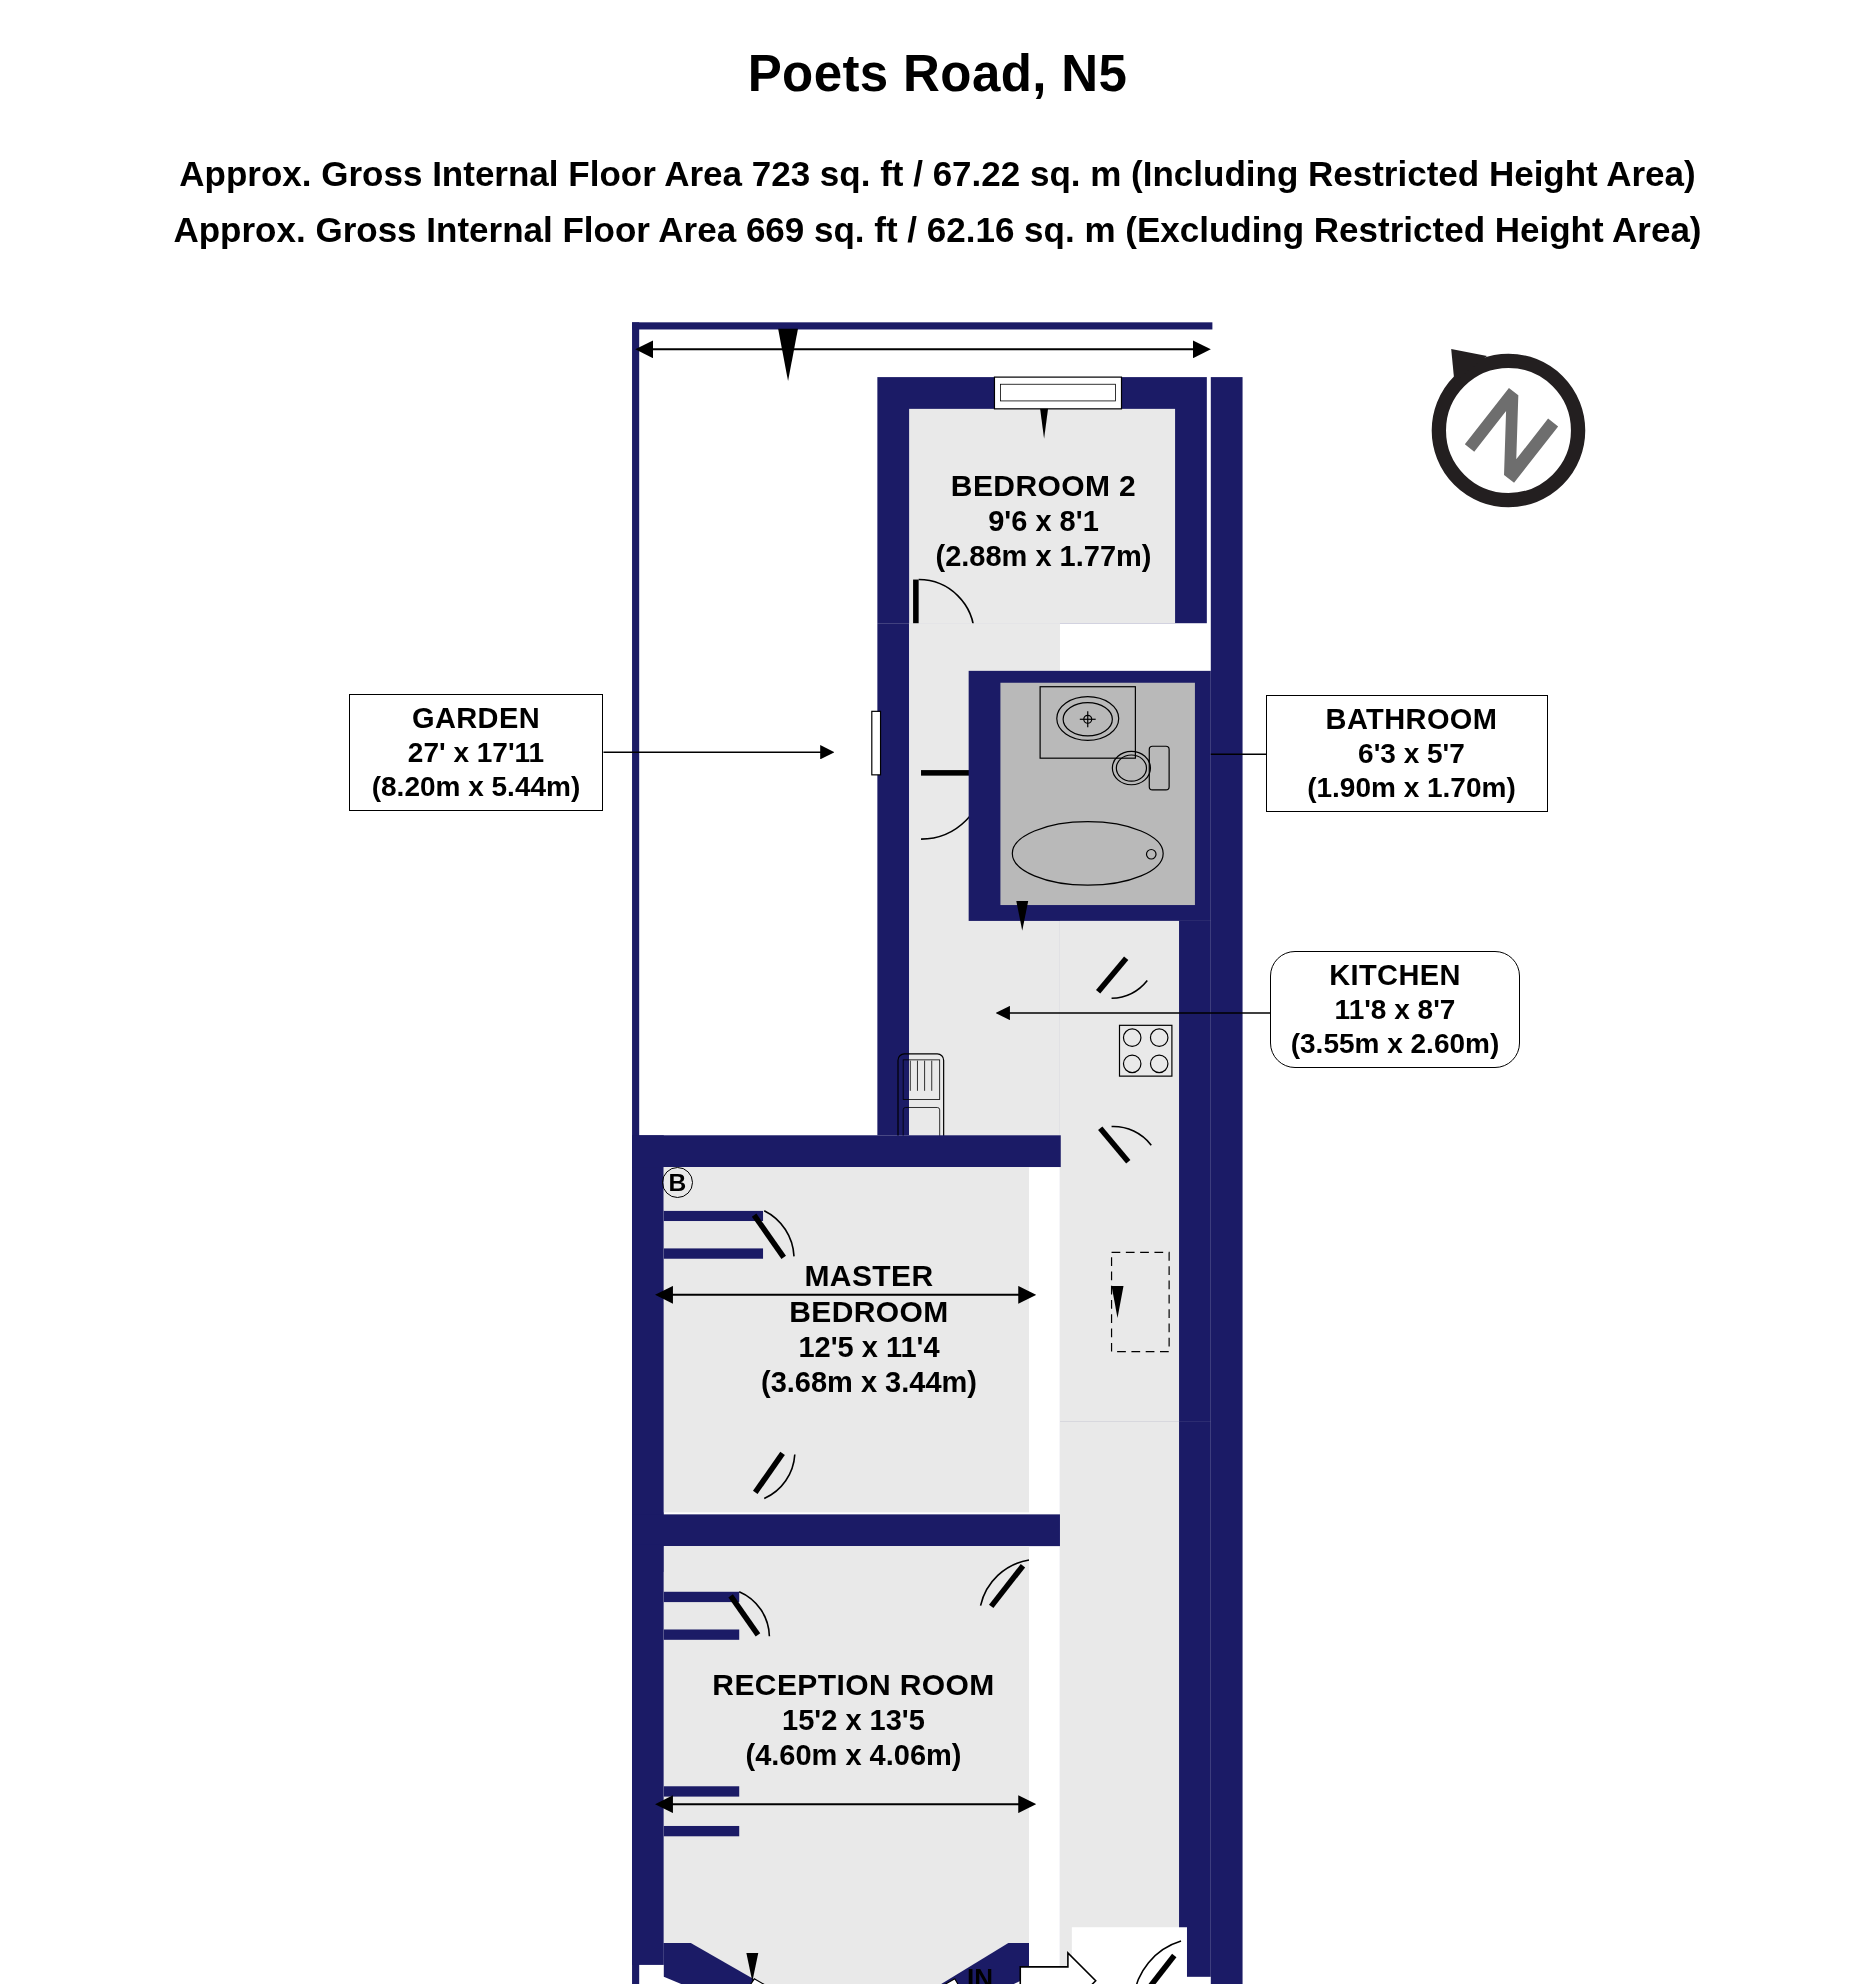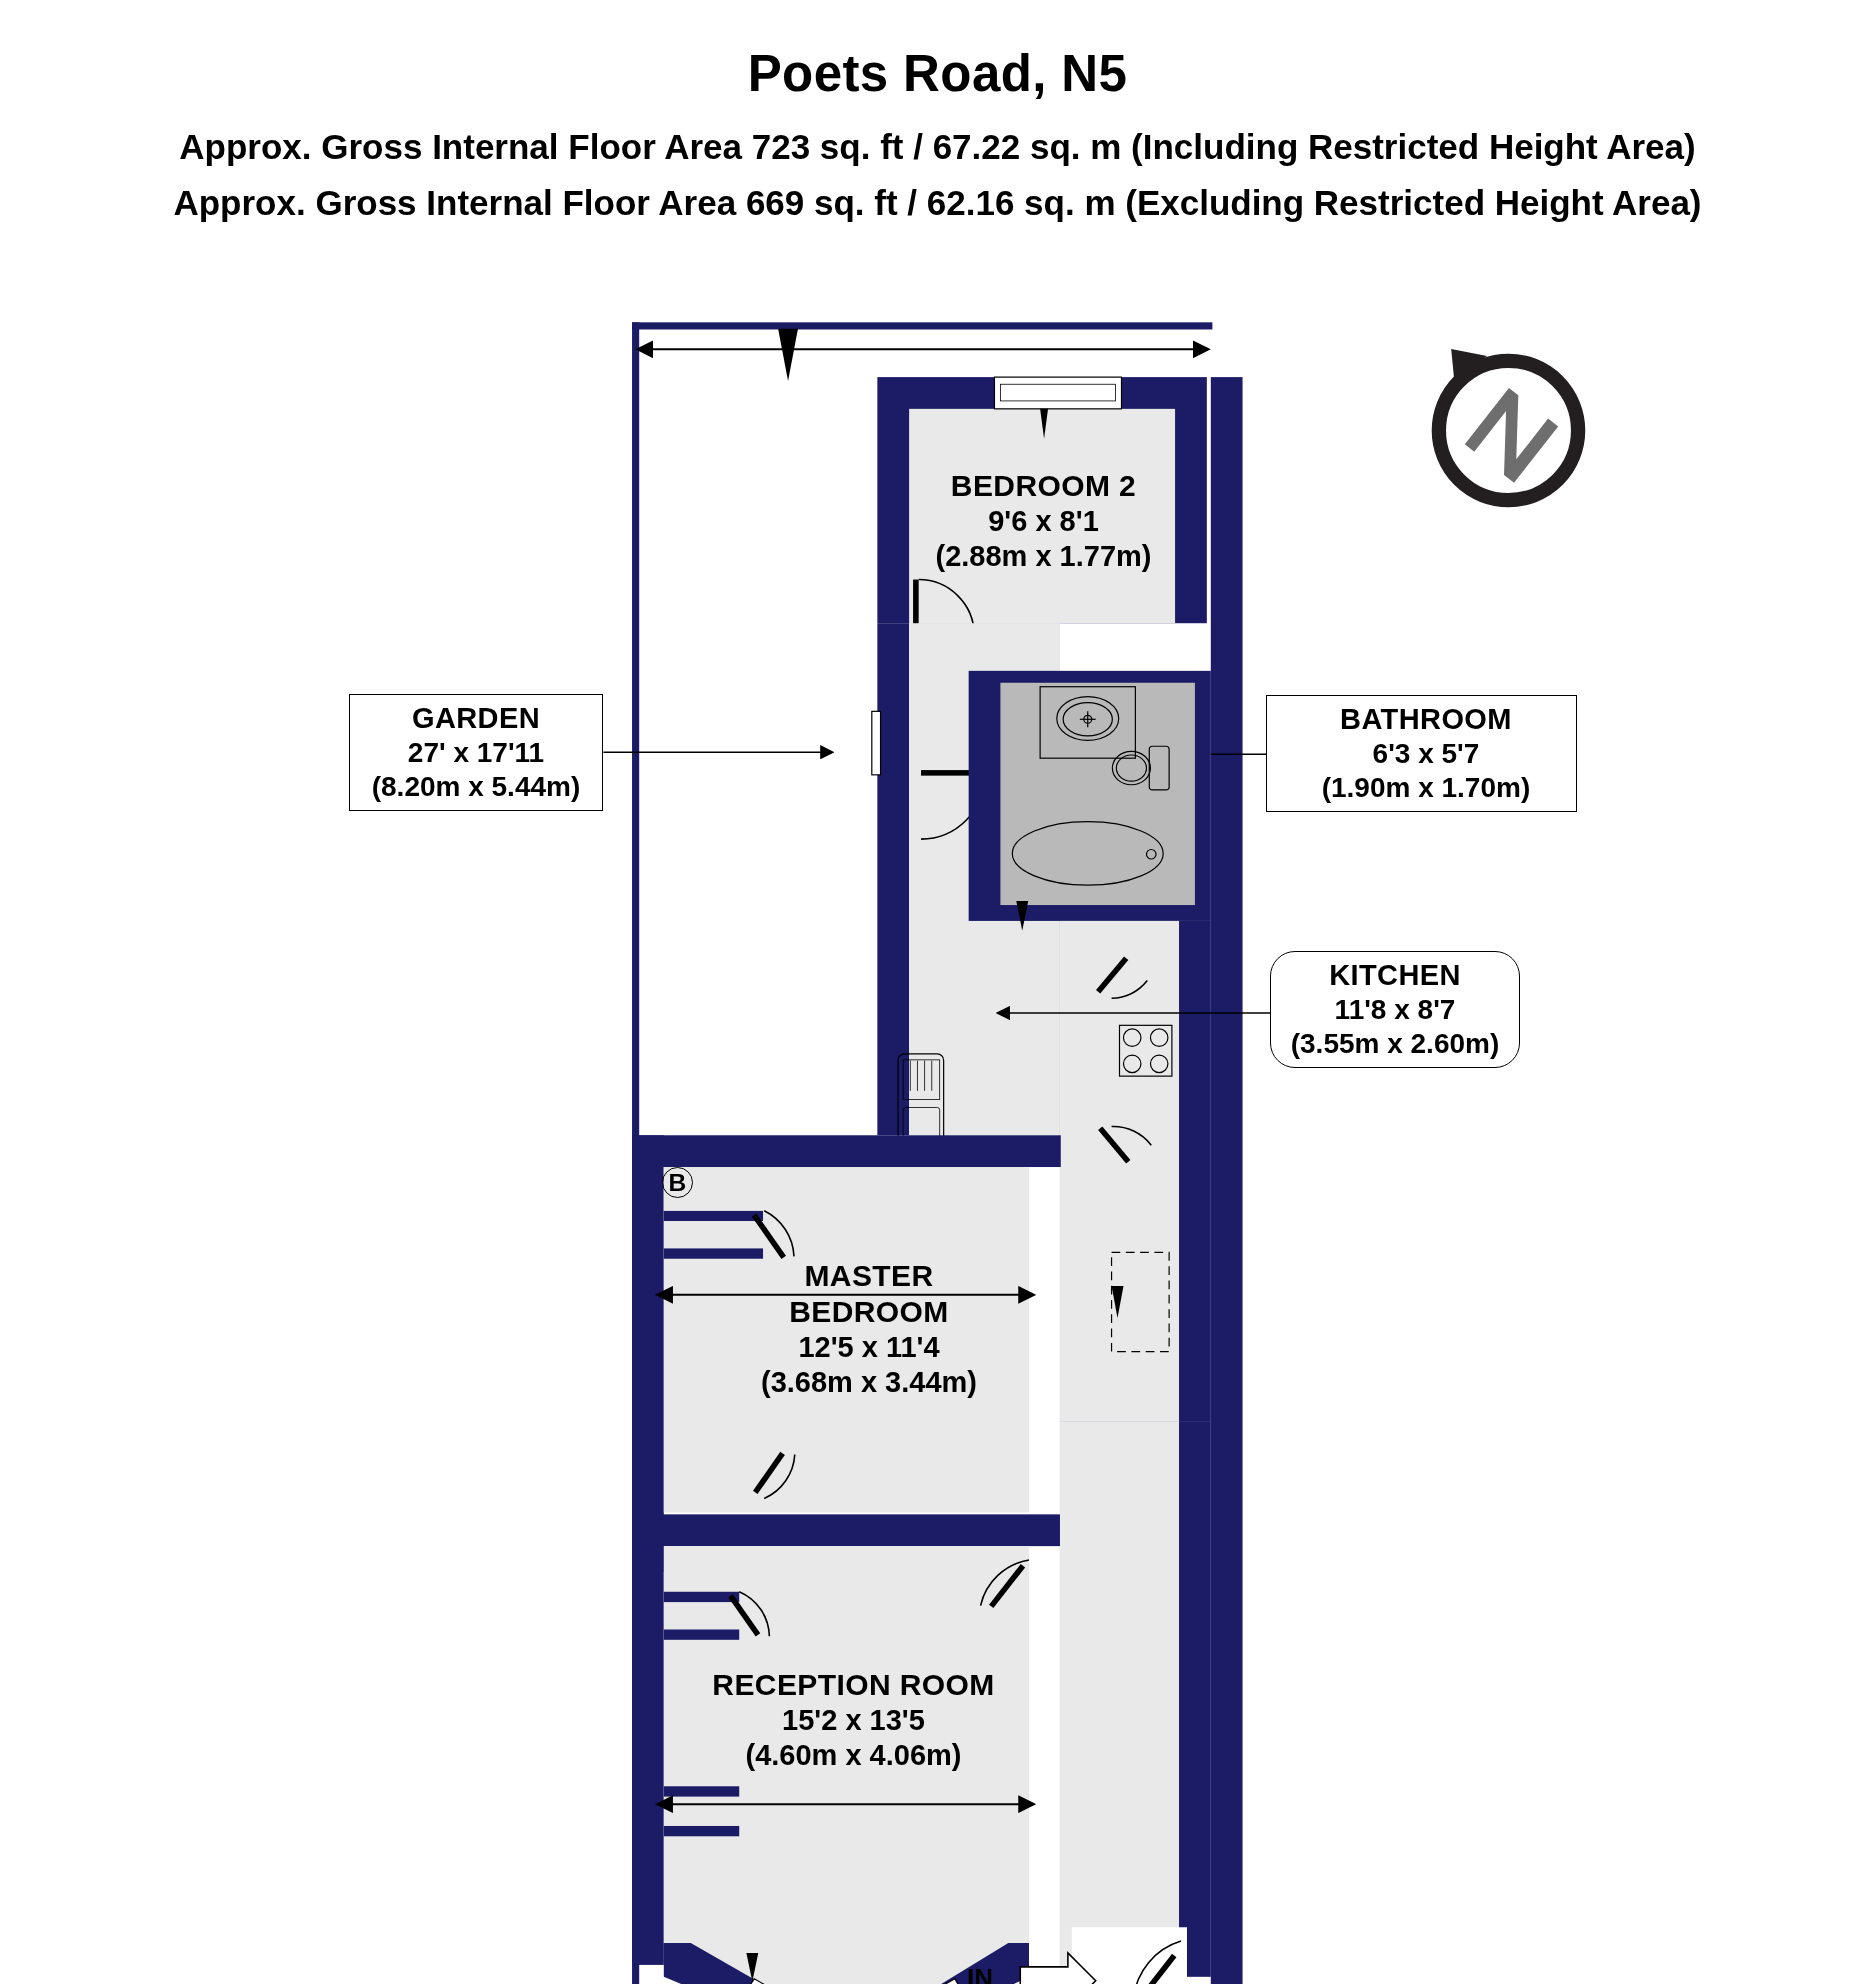--- a/index.html
+++ b/index.html
@@ -31,21 +31,21 @@
     color: #000;
   }
   .area-line {
     text-align: center;
     font-size: 35px;
     font-weight: bold;
     margin-top: 17.5px;
     color: #000;
     white-space: nowrap;
   }
-  #area1 { margin-top: 24px; }
+  #area1 { margin-top: 51px; }
   #area2 { margin-top: 16px; text-align: center; }
 
   
   #plan {
     position: absolute;
     top: 0; left: 0;
     width: 1875px;
     height: 2812px;
   }
 
@@ -61,21 +61,21 @@
     box-sizing: border-box;
     color: #000;
   }
   .callout .cl-name { font-size: 29px; letter-spacing: 0.4px; }
   .callout .cl-dim  { font-size: 28px; }
 
   #callout-garden {
     left: 349px; top: 694px; width: 254px;
   }
   #callout-bathroom {
-    left: 1266px; top: 695px; width: 311px; padding-left: 16px;
+    left: 1266px; top: 695px; width: 282px; padding-left: 16px;
   }
   #callout-kitchen {
     left: 1270px; top: 951px; width: 250px; border-radius: 25px;
   }
 
   
   #compass { position: absolute; left: 1413px; top: 337px; width: 183px; height: 183px; }
 
   
   .roomtext {

